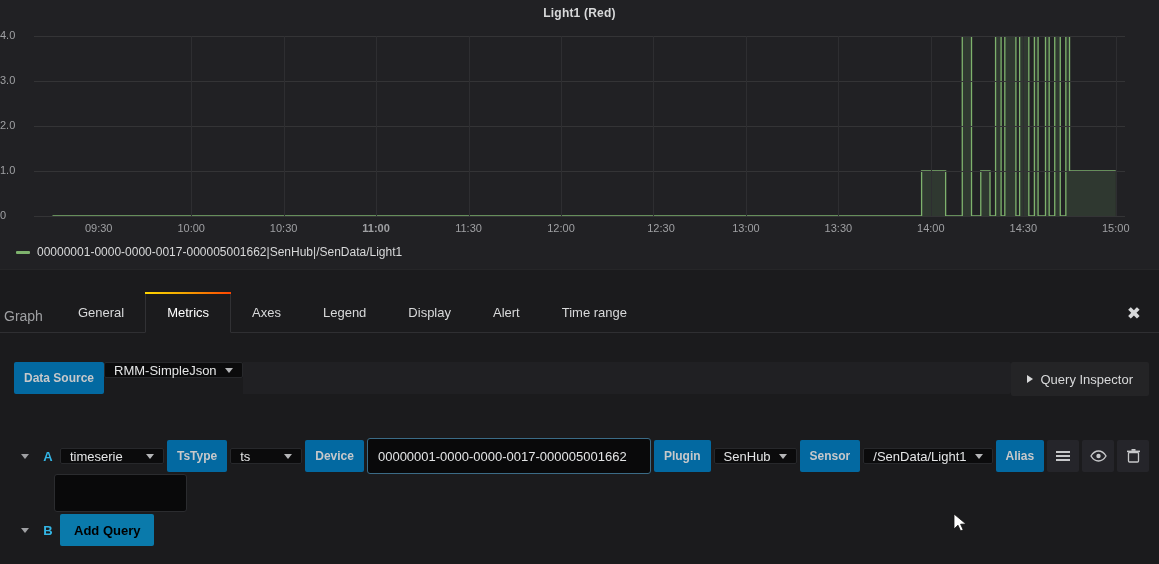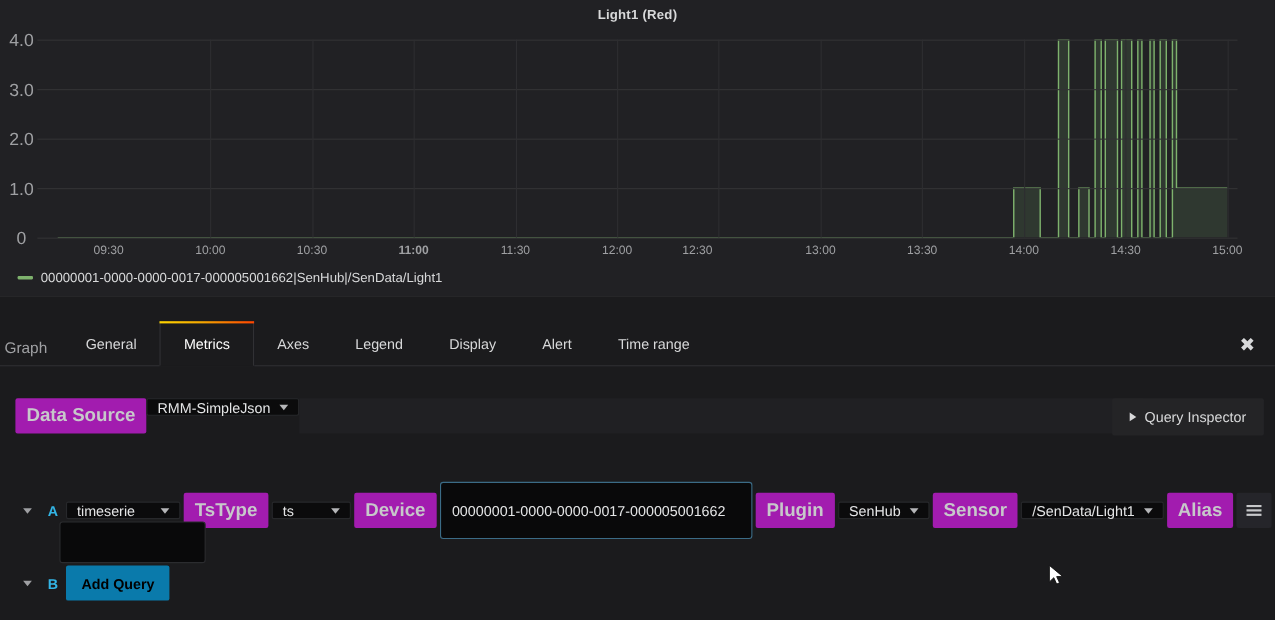--- a/index.html
+++ b/index.html
@@ -28,22 +28,22 @@
   }
   .ygrid {
     position: absolute; left: 0; width: 1091px; height: 1px;
     background: #343436;
   }
   .xgrid {
     position: absolute; top: 0; width: 1px; height: 180px;
     background: #2e2e31;
   }
   .ylabel {
-    position: absolute; width: 39px; text-align: center;
-    font-size: 16px; color: #9fa0a3; right: auto;
+    position: absolute; width: 39px; text-align: left;
+    font-size: 11px; color: #9fa0a3; right: auto;
   }
   .xlabel {
     position: absolute; top: 222px; font-size: 11px; color: #9fa0a3;
     transform: translateX(-50%); white-space: nowrap;
   }
   .series-svg { position: absolute; left: 0; top: 0; }
 
   .legend-row {
     position: absolute; left: 16px; top: 245px;
     display: flex; align-items: center; gap: 7px;
@@ -82,21 +82,21 @@
     content: ""; position: absolute; left: -1px; right: -1px; top: 0; height: 2px;
     background: linear-gradient(90deg, #ffd500 0%, #f2a600 45%, #ff4400 100%);
   }
   .close-x {
     position: absolute; right: 18px; top: 35px; font-size: 17px; color: #d8d9da;
     cursor: pointer; line-height: 1;
   }
 
   
   .gf-label {
-    background: #a21caf; color: #c7c8ca; font-size: 17px; font-weight: bold;
+    background: #0369a1; color: #c7c8ca; font-size: 12px; font-weight: bold;
     height: 32px; display: inline-flex; align-items: center; padding: 0 10px;
     border-radius: 2px;
   }
   .gf-select {
     background: #0b0b0c; color: #e4e5e6; font-size: 13px;
     height: 16px; display: inline-flex; align-items: center; gap: 8px;
     padding: 0 9px; border-radius: 2px; border: 1px solid #27282b;
     cursor: pointer;
   }
   .caret { width: 0; height: 0; border-left: 4px solid transparent;
@@ -118,21 +118,21 @@
   .qrow-b { top: 244px; }
   .collapse {
     width: 22px; display: flex; align-items: center; justify-content: center;
     height: 32px; cursor: pointer;
   }
   .collapse .caret { border-top-color: #9fa0a3; }
   .qletter { color: #33b5e5; font-size: 13px; font-weight: bold; width: 18px; text-align: center; }
   .sel-wide { width: 104px; justify-content: space-between; }
   .sel-ts { width: 72px; justify-content: space-between; }
   .dev-input {
-    width: 284px; height: 52px; background: #09090a; color: #e4e5e6;
+    width: 284px; height: 36px; background: #09090a; color: #e4e5e6;
     border: 1px solid #3b6b86; border-radius: 3px; padding: 0 10px;
     font-size: 13px; outline: none; font-family: "Liberation Sans", sans-serif;
   }
   .icon-btn {
     background: #25252a; width: 32px; height: 32px; border-radius: 2px;
     display: inline-flex; align-items: center; justify-content: center; cursor: pointer;
   }
   .empty-panel {
     position: absolute; left: 54px; top: 204px; width: 133px; height: 38px;
     background: #09090a; border: 1px solid #2b2c2f; border-radius: 3px;
@@ -176,21 +176,21 @@
         <div class="xlabel" style="left: 191.178px;">10:00</div>
         <div class="xgrid" style="left: 283.636px; top: 36px;"></div>
         <div class="xlabel" style="left: 283.636px;">10:30</div>
         <div class="xgrid" style="left: 376.093px; top: 36px;"></div>
         <div class="xlabel" style="left: 376.093px; font-weight: bold;">11:00</div>
         <div class="xgrid" style="left: 468.551px; top: 36px;"></div>
         <div class="xlabel" style="left: 468.551px;">11:30</div>
         <div class="xgrid" style="left: 561.008px; top: 36px;"></div>
         <div class="xlabel" style="left: 561.008px;">12:00</div>
         <div class="xgrid" style="left: 653.466px; top: 36px;"></div>
-        <div class="xlabel" style="left: 634px;">12:30</div>
+        <div class="xlabel" style="left: 661px;">12:30</div>
         <div class="xgrid" style="left: 745.924px; top: 36px;"></div>
         <div class="xlabel" style="left: 745.924px;">13:00</div>
         <div class="xgrid" style="left: 838.381px; top: 36px;"></div>
         <div class="xlabel" style="left: 838.381px;">13:30</div>
         <div class="xgrid" style="left: 930.839px; top: 36px;"></div>
         <div class="xlabel" style="left: 930.839px;">14:00</div>
         <div class="xgrid" style="left: 1023.3px; top: 36px;"></div>
         <div class="xlabel" style="left: 1023.3px;">14:30</div>
         <div class="xgrid" style="left: 1115.75px; top: 36px;"></div>
         <div class="xlabel" style="left: 1115.75px;">15:00</div>

